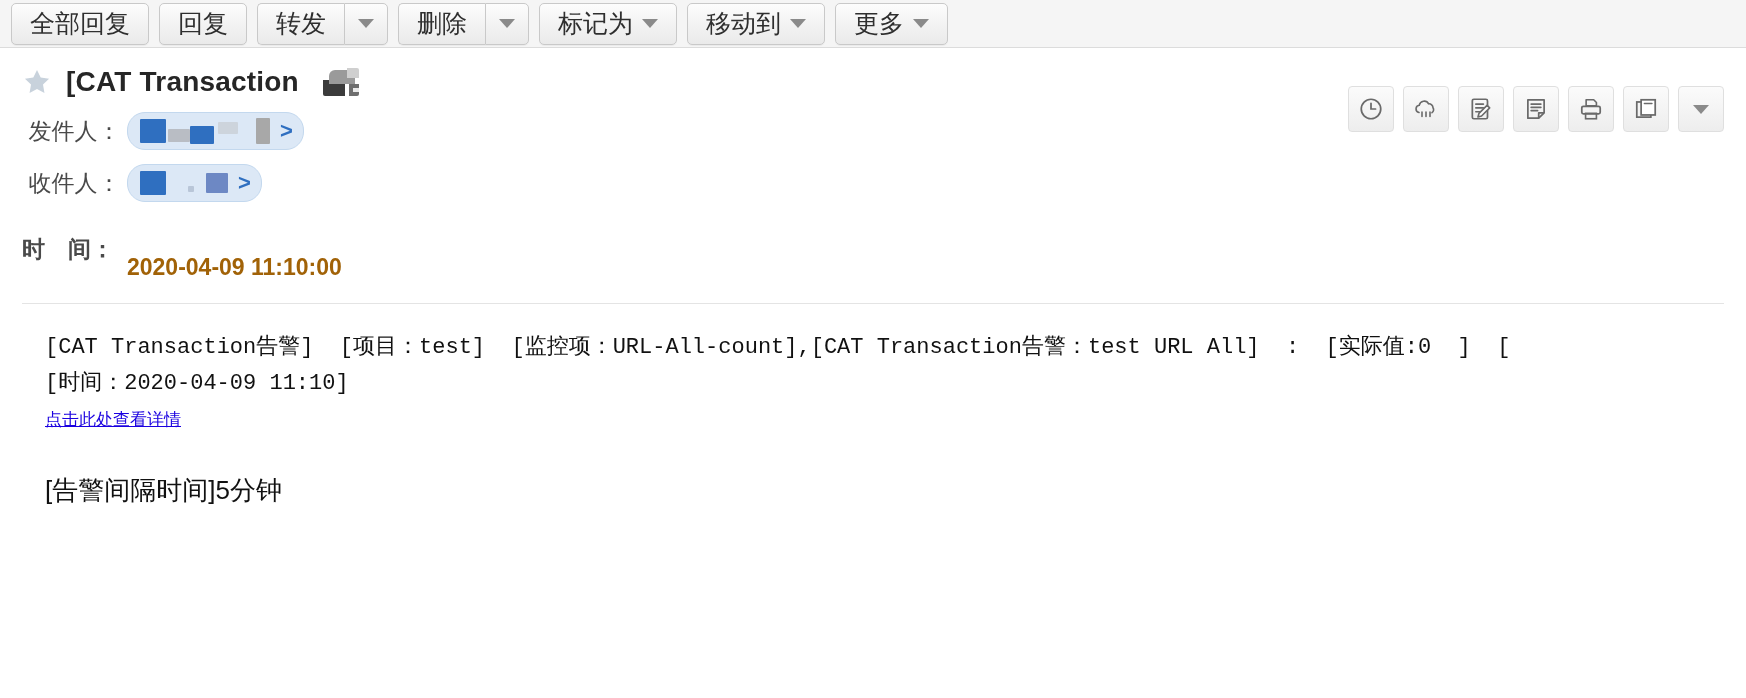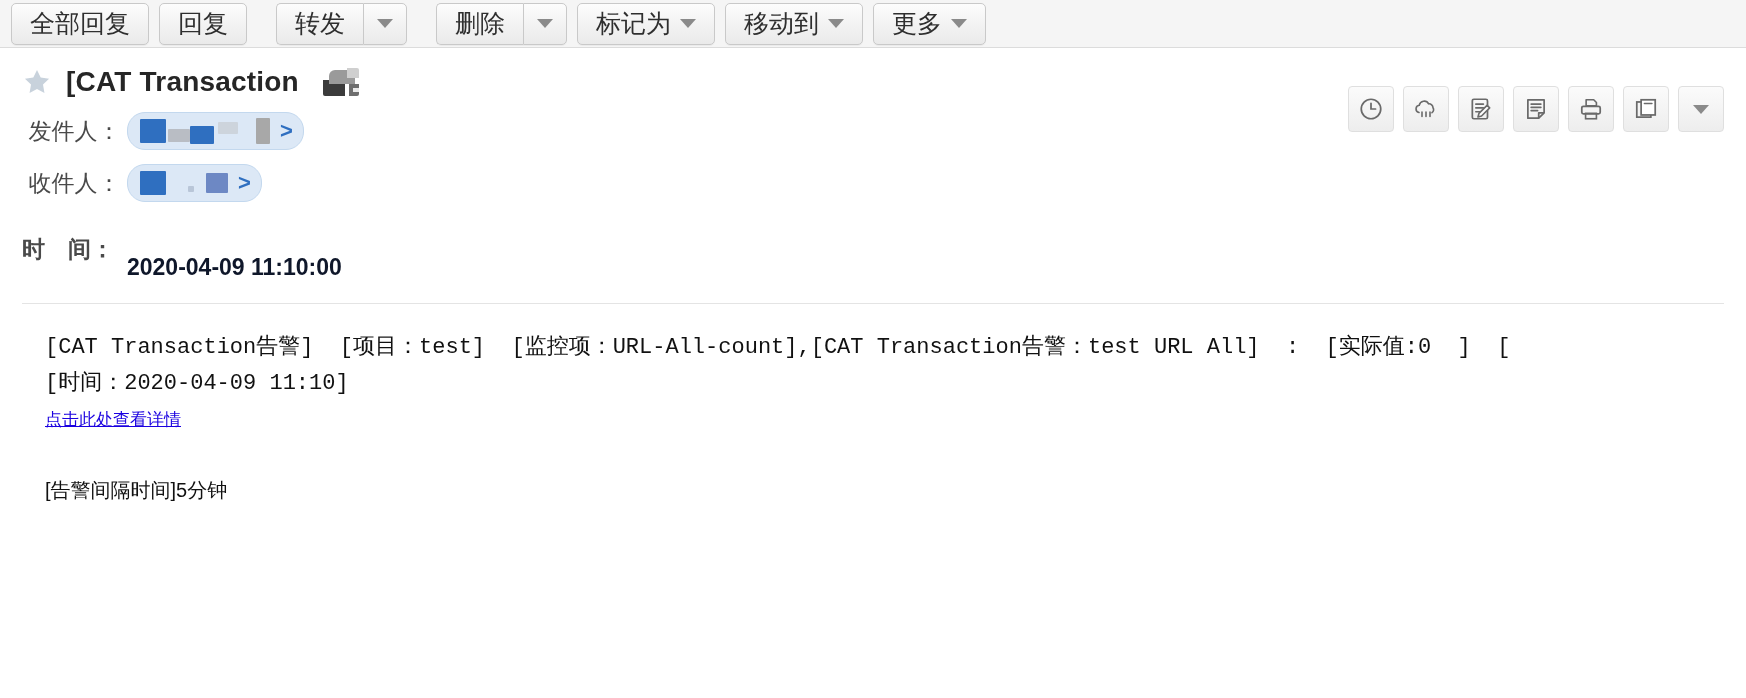--- a/index.html
+++ b/index.html
@@ -41,21 +41,20 @@
     color: #2f2f2f;
     font-size: 25px;
     line-height: 1;
     white-space: nowrap;
     cursor: default;
     box-shadow: 0 1px 0 rgba(0,0,0,0.04);
   }
   .btn-group {
     display: inline-flex;
     align-items: center;
-    margin-left: 19px;
   }
   .btn-group .btn.main {
     border-top-right-radius: 0;
     border-bottom-right-radius: 0;
     border-right: none;
   }
   .btn-group .btn.arrow {
     border-top-left-radius: 0;
     border-bottom-left-radius: 0;
     padding: 0 13px;
@@ -144,21 +143,21 @@
     margin-left: 4px;
   }
   .time-row {
     margin-top: 16px;
     font-size: 23px;
     color: #4a4a4a;
     display: flex;
     align-items: center;
     font-weight: bold;
   }
-  .time-value { color: #0f172a; margin-top: 36px; }
+  .time-value { color: #a16207; margin-top: 36px; }
 
   .divider {
     margin: 22px 22px 0 22px;
     border-top: 1px solid #e4e4e4;
   }
 
   
   .icon-bar {
     position: absolute;
     top: 86px;
@@ -193,21 +192,21 @@
   .body-line { white-space: pre; }
   .body-link {
     color: #1a00e0;
     text-decoration: underline;
     font-family: "Liberation Sans", "DejaVu Sans", sans-serif;
     font-size: 17px;
     cursor: pointer;
   }
   .body-footer {
     font-family: "Liberation Sans", "DejaVu Sans", sans-serif;
-    font-size: 20px;
+    font-size: 26px;
     color: #111;
     margin-top: 34px;
     white-space: pre;
   }
 </style>
 </head>
 <body>
 
 <div id="page">
 

